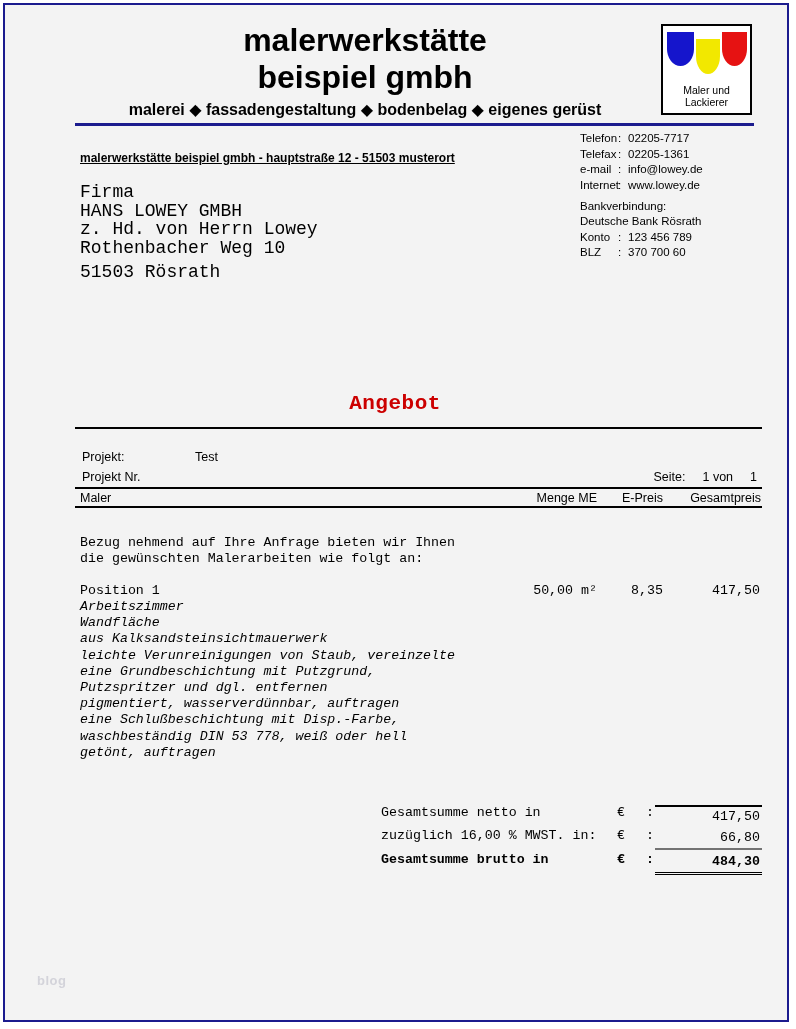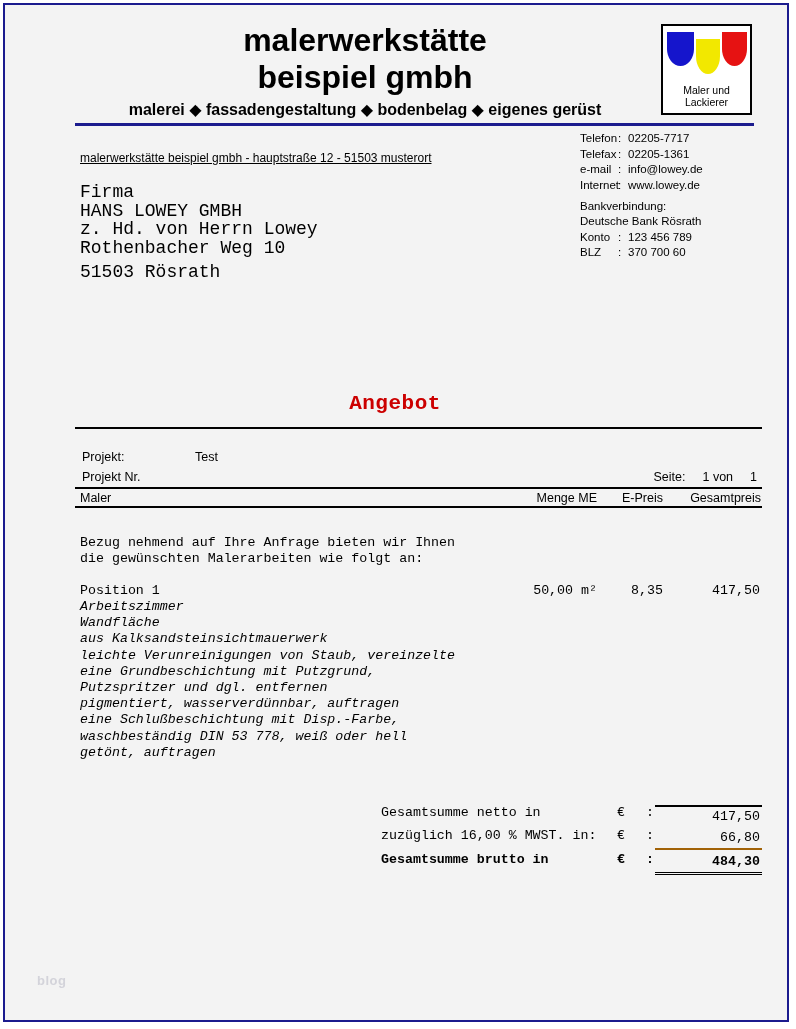--- a/index.html
+++ b/index.html
@@ -35,21 +35,21 @@
     border-radius: 0 0 14px 14px / 0 0 18px 18px; }
   .shield-yellow { left: 33px; top: 13px; width: 24px; height: 35px; background: #f2e800;
     border-radius: 0 0 12px 12px / 0 0 18px 18px; }
   .shield-red    { left: 59px; top: 6px;  width: 25px; height: 34px; background: #e61212;
     border-radius: 0 0 13px 13px / 0 0 18px 18px; }
   .logo-caption { position: absolute; left: 0; right: 0; bottom: 5px;
     text-align: center; font-size: 10.5px; }
   .header-rule { left: 75px; top: 123px; width: 679px; height: 3px; background: #1b1b8e; }
 
   
-  .sender-line { left: 80px; top: 151px; font-size: 12px; font-weight: normal;
+  .sender-line { left: 80px; top: 151px; font-size: 12px; font-weight: bold;
     text-decoration: underline; }
   .recipient { left: 80px; top: 183px; font-size: 18px; line-height: 18.6px; }
   .recipient-city { margin-top: 6px; }
 
   
   .contact { left: 580px; top: 131px; font-size: 11.5px; line-height: 15.5px; }
   .info-row { display: flex; }
   .info-lbl { width: 38px; flex: none; }
   .info-sep { width: 10px; flex: none; }
   .bank { left: 580px; top: 199px; font-size: 11.5px; line-height: 15.4px; }
@@ -88,21 +88,21 @@
   .totals-row { left: 381px; width: 381px; display: flex;
     font-size: 13.3px; line-height: 16px; }
   .totals-row-1 { top: 805px; }
   .totals-row-2 { top: 828px; }
   .totals-row-3 { top: 852px; font-weight: bold; }
   .t-lbl { width: 236px; flex: none; }
   .t-cur { width: 29px; flex: none; }
   .t-sep { width: 9px; flex: none; }
   .t-val { flex: 1; text-align: right; padding: 2px 2px 2px 0; }
   .totals-row-1 .t-val { border-top: 2px solid #000; }
-  .totals-row-2 .t-val { border-bottom: 2px solid #a16207; }
+  .totals-row-2 .t-val { border-bottom: 2px solid #737373; }
   .totals-row-3 .t-val { border-bottom: 3px double #000; }
 
   .watermark { left: 37px; top: 973px; font-size: 13px; font-weight: 600;
     color: #d3d3da; letter-spacing: 0.5px; }
 </style>
 </head>
 <body>
 
 <div class="page">
   <div class="frame"></div>

